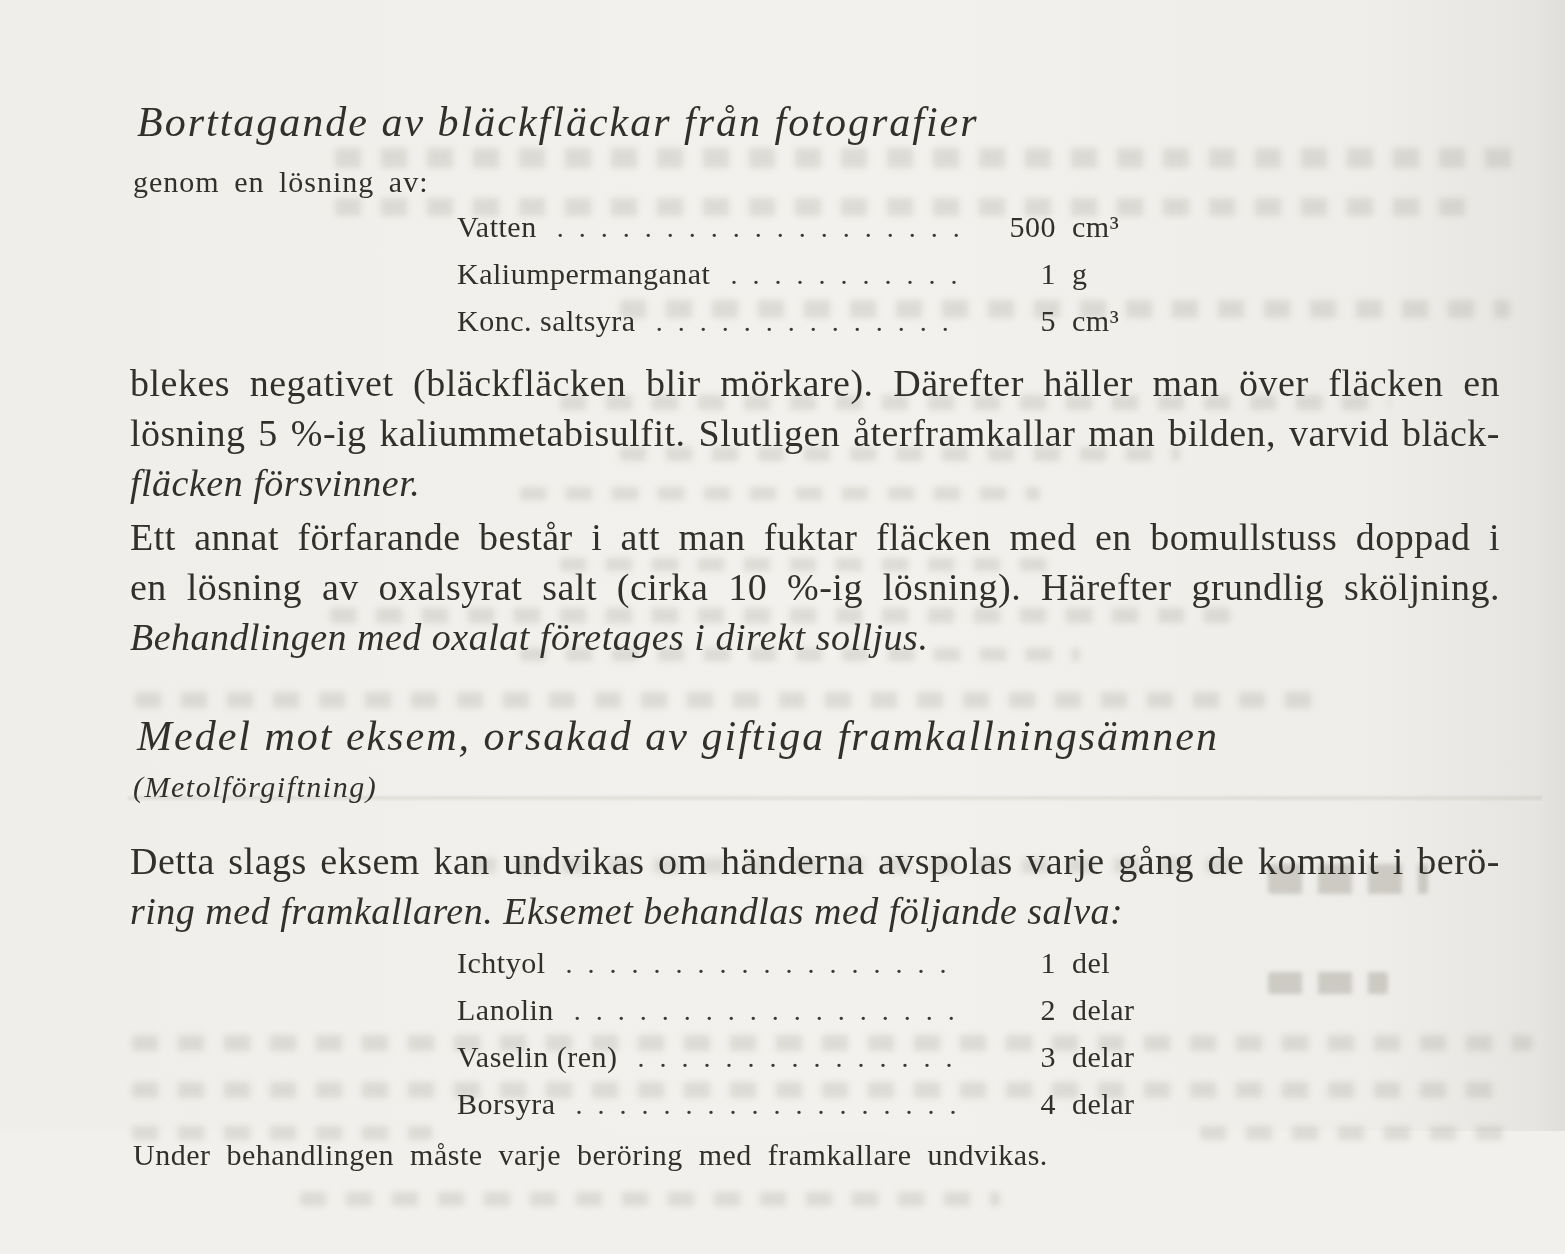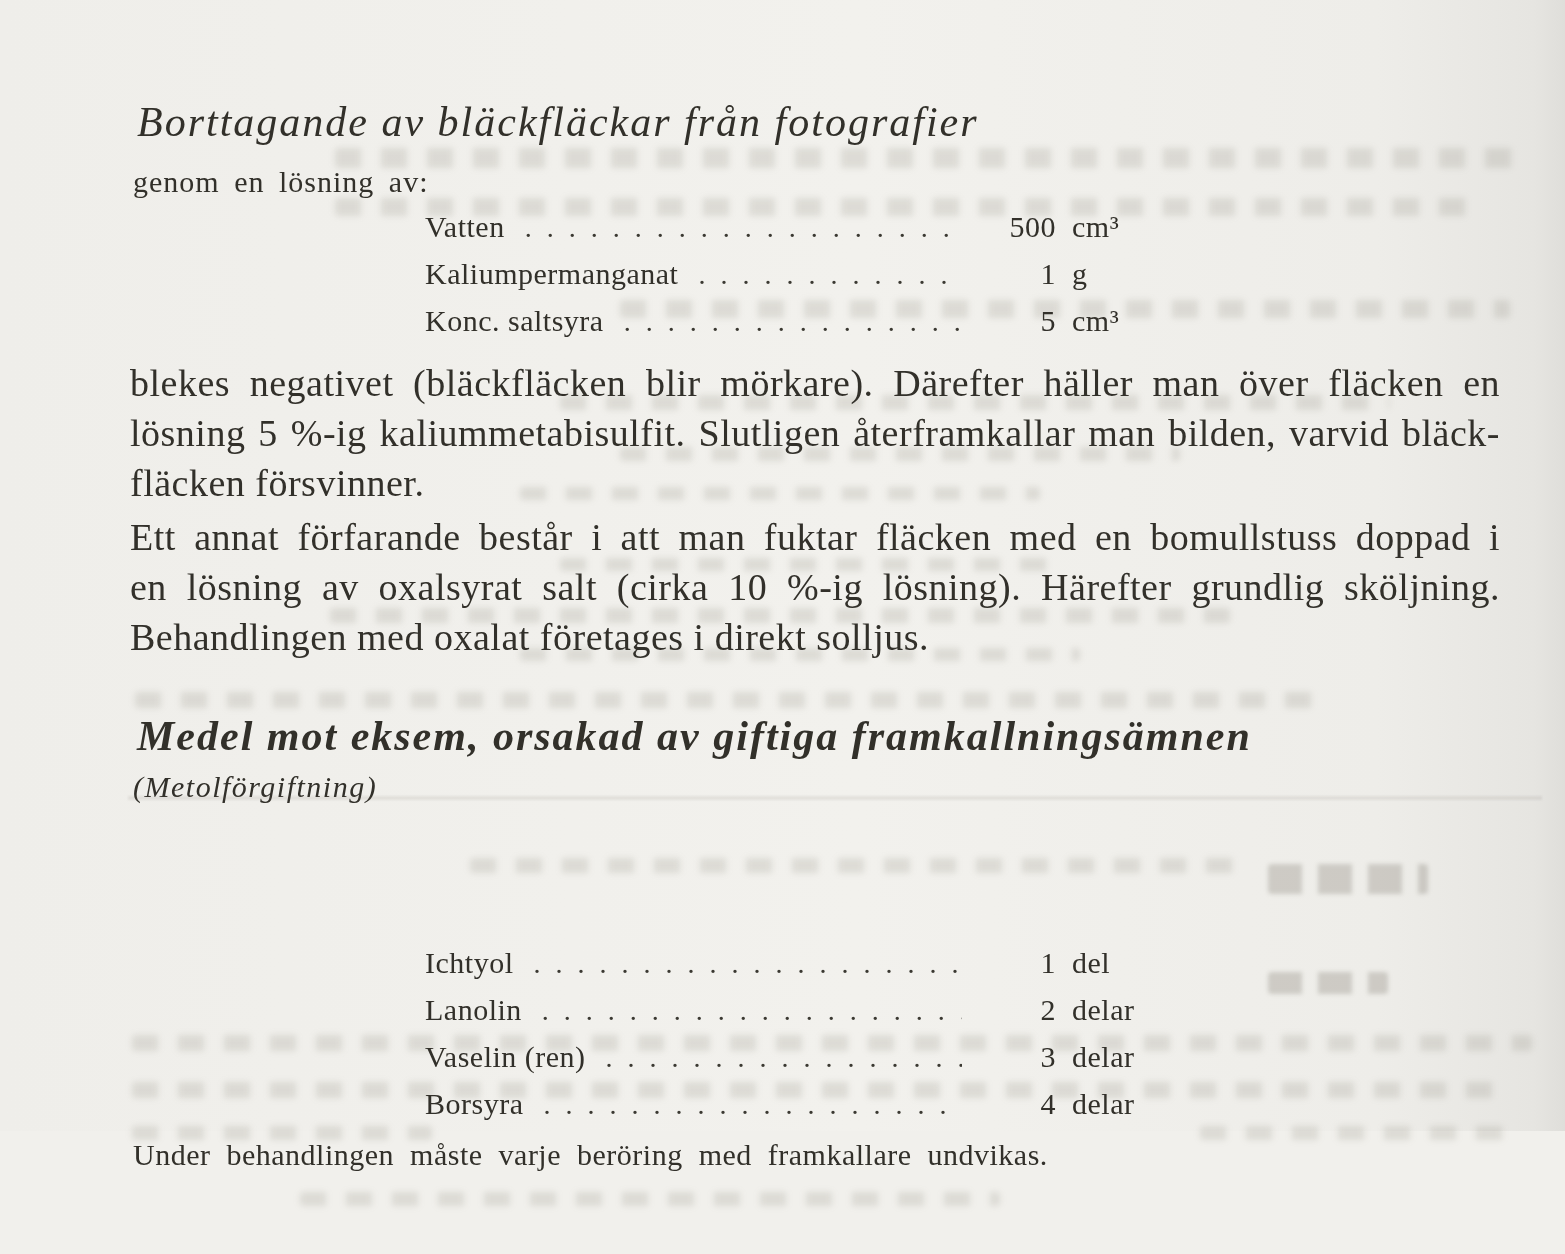--- a/index.html
+++ b/index.html
@@ -34,26 +34,26 @@
   .intro{
     position:absolute;left:133px;
     font-size:30px;letter-spacing:1px;word-spacing:6px;
     white-space:nowrap;
   }
   .para{
     position:absolute;left:130px;width:1370px;
     font-size:38px;line-height:50px;letter-spacing:0.5px;
   }
   .jline{text-align:justify;text-align-last:justify;}
-  .jline.last{text-align-last:left;}
+  .jline.last{text-align-last:left;font-style:italic;}
   .recipe{
     position:absolute;left:425px;width:752px;
     font-size:30px;letter-spacing:0.5px;
   }
-  .r-row{display:flex;align-items:baseline;height:47px;}
+  .r-row{display:flex;align-items:baseline;height:47px;margin-left:32px;}
   .r-label{white-space:nowrap;}
   .leader{
     flex:1;overflow:hidden;white-space:nowrap;
     margin:0 22px 0 20px;
     color:#3a3831;
   }
   .leader::after{
     content:". . . . . . . . . . . . . . . . . . . . . . . . . . . . . . . . . . . . . . . .";
     letter-spacing:4px;font-size:28px;
   }
@@ -130,26 +130,30 @@
     <div class="jline">lösning 5 %-ig kaliummetabisulfit. Slutligen återframkallar man bilden, varvid bläck-</div>
     <div class="jline last">fläcken försvinner.</div>
   </div>
 
   <div class="para" style="top:512px;">
     <div class="jline">Ett annat förfarande består i att man fuktar fläcken med en bomullstuss doppad i</div>
     <div class="jline">en lösning av oxalsyrat salt (cirka 10 %-ig lösning). Härefter grundlig sköljning.</div>
     <div class="jline last">Behandlingen med oxalat företages i direkt solljus.</div>
   </div>
 
-  <div class="h1" style="top:712px;font-weight:bold;">Medel mot eksem, orsakad av giftiga framkallningsämnen</div>
+  <div class="h1" style="top:712px;">Medel mot eksem, orsakad av giftiga framkallningsämnen</div>
 
   <div class="subtitle" style="top:770px;">(Metolförgiftning)</div>
 
   <div class="rule" style="top:796px;"></div>
 
+  <div class="para" style="top:836px;">
+    <div class="jline">Detta slags eksem kan undvikas om händerna avspolas varje gång de kommit i berö-</div>
+    <div class="jline last">ring med framkallaren. Eksemet behandlas med följande salva:</div>
+  </div>
 
   <div class="recipe" style="top:946px;">
     <div class="r-row">
       <span class="r-label">Ichtyol</span>
       <span class="leader"></span>
       <span class="r-amount">1</span>
       <span class="r-unit">del</span>
     </div>
     <div class="r-row">
       <span class="r-label">Lanolin</span>

